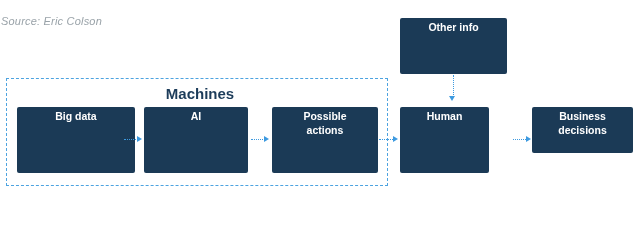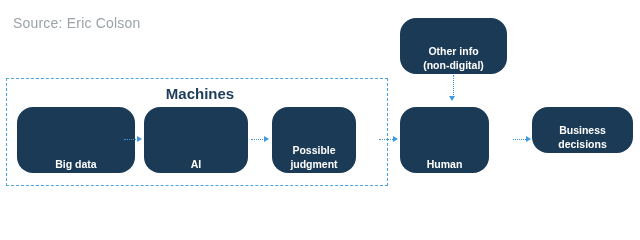--- a/index.html
+++ b/index.html
@@ -16,23 +16,24 @@
   #canvas {
     position: relative;
     width: 640px;
     height: 206px;
     background: #ffffff;
   }
 
   
   .source-note {
     position: absolute;
-    left: 13px;
+    left: 1px;
     top: 15px;
-    font-size: 14px;
+    font-size: 11px;
+    font-style: italic;
     color: #9aa3a9;
     letter-spacing: 0.2px;
     white-space: nowrap;
   }
 
   
   .group-boundary {
     position: absolute;
     left: 6px;
     top: 78px;
@@ -51,37 +52,37 @@
     font-size: 15px;
     font-weight: bold;
     color: #1c3c5a;
     white-space: nowrap;
   }
 
   
   .node {
     position: absolute;
     background: #1b3a56;
-    border-radius: 16px;
+    border-radius: 2px;
     display: flex;
-    align-items: flex-end;
+    align-items: flex-start;
     justify-content: center;
     text-align: center;
     color: #ffffff;
     font-size: 10.5px;
     font-weight: bold;
     line-height: 1.35;
     box-sizing: border-box;
     padding: 2px 4px;
   }
   .node-text { display: block; }
 
   #node-big-data        { left: 17px;  top: 107px; width: 118px; height: 66px; }
   #node-ai              { left: 144px; top: 107px; width: 104px; height: 66px; }
-  #node-possible        { left: 272px; top: 107px; width: 84px; height: 66px; }
+  #node-possible        { left: 272px; top: 107px; width: 106px; height: 66px; }
   #node-human           { left: 400px; top: 107px; width: 89px; height: 66px; }
   #node-business        { left: 532px; top: 107px; width: 101px; height: 46px; }
   #node-other-info      { left: 400px; top: 18px;  width: 107px; height: 56px; }
 
   
   .conn-h {
     position: absolute;
     height: 0;
     border-top: 1.6px dotted #3d9ae0;
     top: 139px;
@@ -136,41 +137,40 @@
     <span class="node-text">Big data</span>
   </div>
 
   <div class="node" id="node-ai">
     <span class="node-text">AI</span>
   </div>
 
   <div class="node" id="node-possible">
     <div>
       <span class="node-text">Possible</span>
-      <span class="node-text">judgment</span>
+      <span class="node-text">actions</span>
     </div>
   </div>
 
   <div class="node" id="node-human">
     <div>
       <span class="node-text">Human</span>
     </div>
   </div>
 
   <div class="node" id="node-business">
     <div>
       <span class="node-text">Business</span>
       <span class="node-text">decisions</span>
     </div>
   </div>
 
   <div class="node" id="node-other-info">
     <div>
       <span class="node-text">Other info</span>
-      <span class="node-text">(non-digital)</span>
     </div>
   </div>
 
   <div class="conn-h" id="conn-1"></div>
   <div class="arrow-h" id="arrow-1"></div>
 
   <div class="conn-h" id="conn-2"></div>
   <div class="arrow-h" id="arrow-2"></div>
 
   <div class="conn-h" id="conn-3"></div>

